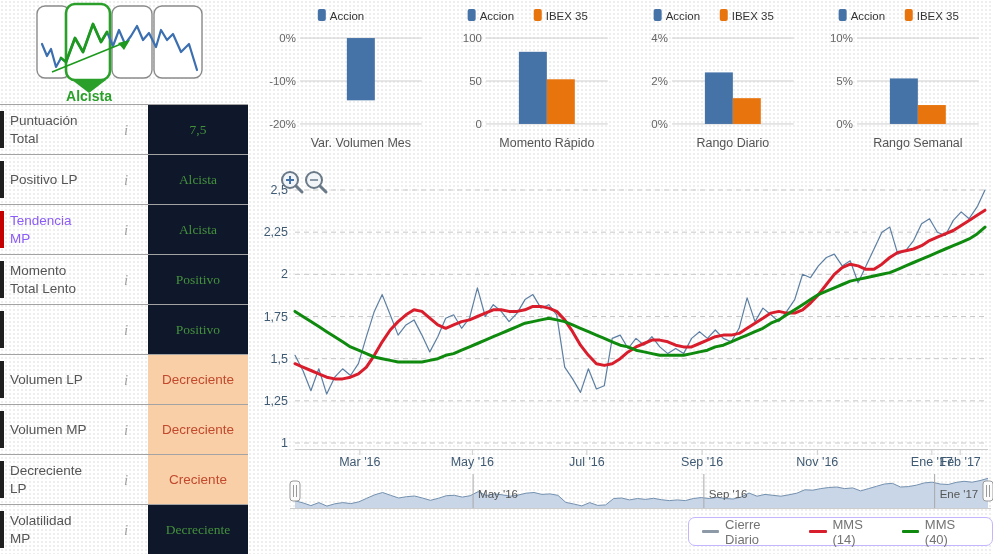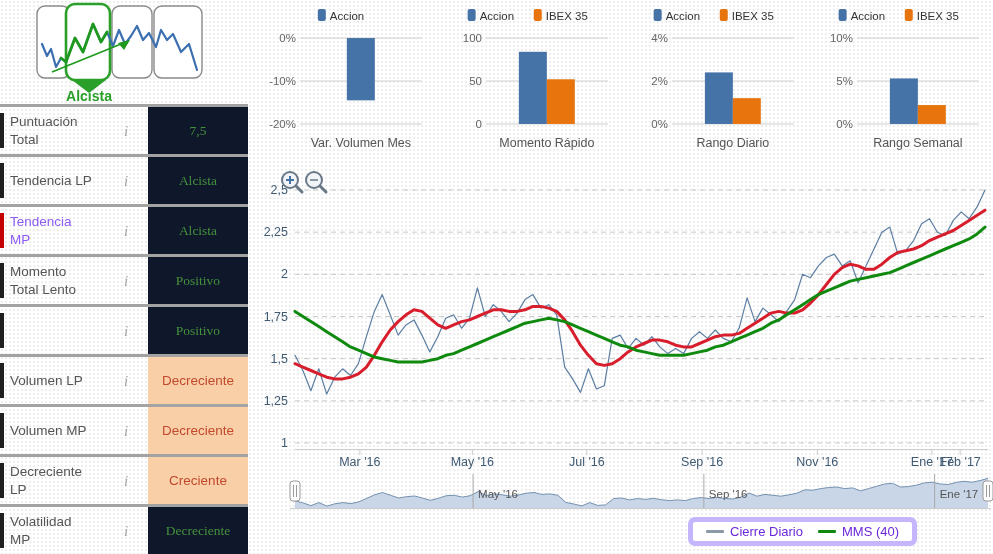--- a/index.html
+++ b/index.html
@@ -6,40 +6,40 @@
   body{
     width:993px;height:554px;position:relative;overflow:hidden;
     font-family:"Liberation Sans",sans-serif;
     background-color:#ffffff;
     background-image:radial-gradient(circle, rgba(150,150,150,0.16) 1px, transparent 1px);
     background-size:4px 4px;
   }
   #sidebar{position:absolute;left:0;top:0;width:248px;height:538px;}
   #pattern-header{position:absolute;left:0;top:0;width:248px;height:104px;}
   #sidebar-rows{position:absolute;left:0;top:104px;width:248px;}
-  .srow{position:relative;height:50px;box-sizing:border-box;border-top:3px solid #a3a3a3;}
+  .srow{position:relative;height:50px;box-sizing:border-box;border-top:1px solid #a3a3a3;}
   .srow .accent{position:absolute;left:0;top:6px;bottom:6px;width:4px;background:#1f1f1f;}
   .srow.red .accent{background:#c40000;}
   .srow.red .mlabel{color:#8b5cf6;}
   .mlabel{position:absolute;left:10px;top:50%;transform:translateY(-50%);
     width:82px;font-size:13.5px;line-height:1.35;color:#555;}
   .minfo{position:absolute;left:124px;top:50%;transform:translateY(-50%);
     font-family:"Liberation Serif",serif;font-style:italic;font-size:15px;color:#a3a3a3;cursor:pointer;}
   .mcell{position:absolute;left:148px;right:0;top:0;bottom:0;display:flex;
     align-items:center;justify-content:center;font-size:13.5px;}
   .mcell.pos{background:#0f172a;color:#44913c;font-family:Liberation Serif, serif;}
   .mcell.neg{background:#f9cfa8;color:#c2492c;}
   #top-charts{position:absolute;left:250px;top:0;width:743px;height:160px;display:flex;justify-content:center;}
   .mini{width:185.75px;height:160px;}
   .mini svg{display:block;}
   #main-chart{position:absolute;left:250px;top:164px;width:743px;height:308px;}
   #navigator{position:absolute;left:250px;top:471px;width:743px;height:44px;}
   #chart-legend{position:absolute;left:688px;top:517px;height:29px;box-sizing:border-box;
     display:flex;align-items:center;gap:15px;padding:0 13px;background:#fff;
-    border:5px solid #c4b5fd;border-radius:7px;font-size:13px;color:#6d28d9;}
+    border:1px solid #c4b5fd;border-radius:7px;font-size:13px;color:#737373;}
   .li{display:flex;align-items:center;gap:6px;cursor:pointer;}
   .lsw{display:inline-block;width:18px;height:3px;border-radius:1px;}
   svg text{font-family:"Liberation Sans",sans-serif;}
 </style>
 </head>
 <body>
 
 <div id="sidebar">
   <svg id="pattern-header" width="248" height="104" viewBox="0 0 248 104">
     <rect x="37" y="6" width="33" height="72" rx="8" fill="#ffffff" stroke="#8a8a8a" stroke-width="1.4"></rect>
@@ -55,21 +55,21 @@
   </svg>
   <div id="sidebar-rows">
       <div class="srow">
         <div class="accent"></div>
         <div class="mlabel">Puntuación Total</div>
         <span class="minfo">i</span>
         <div class="mcell pos">7,5</div>
       </div>
       <div class="srow">
         <div class="accent"></div>
-        <div class="mlabel">Tendencia LP</div>
+        <div class="mlabel">Positivo LP</div>
         <span class="minfo">i</span>
         <div class="mcell pos">Alcista</div>
       </div>
       <div class="srow red">
         <div class="accent"></div>
         <div class="mlabel">Tendencia MP</div>
         <span class="minfo">i</span>
         <div class="mcell pos">Alcista</div>
       </div>
       <div class="srow">
@@ -259,16 +259,20 @@
       <line x1="739.5" y1="14" x2="739.5" y2="26" stroke="#9a9a9a"></line>
     </g>
   </svg>
 
 <div id="chart-legend">
   <div class="li">
     <span class="lsw" style="background:#8c9aa8"></span>
     <span>Cierre Diario</span>
   </div>
   <div class="li">
+    <span class="lsw" style="background: rgb(216, 30, 44);"></span>
+    <span>MMS (14)</span>
+  </div>
+  <div class="li">
     <span class="lsw" style="background: rgb(15, 138, 15);"></span>
     <span>MMS (40)</span>
   </div>
 </div>
 
 </body></html>

